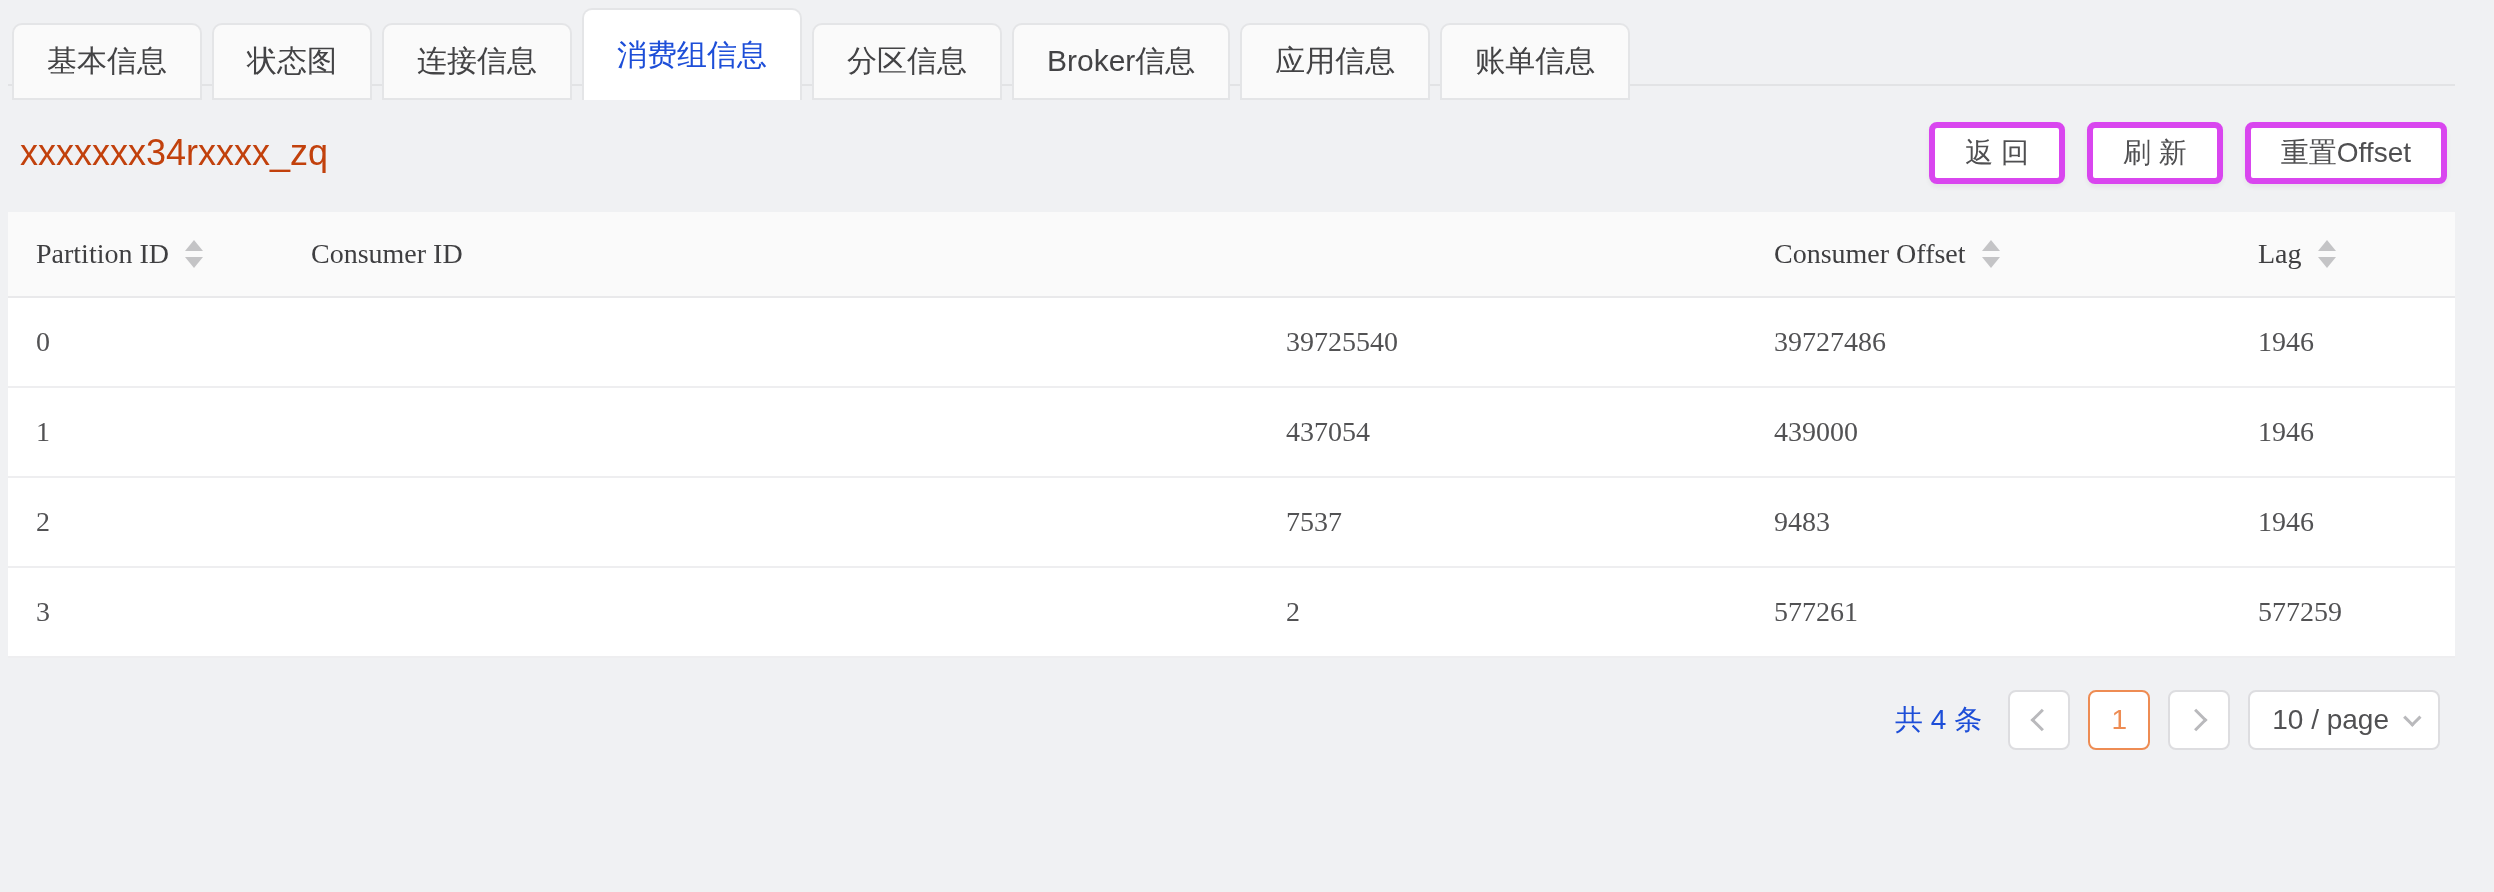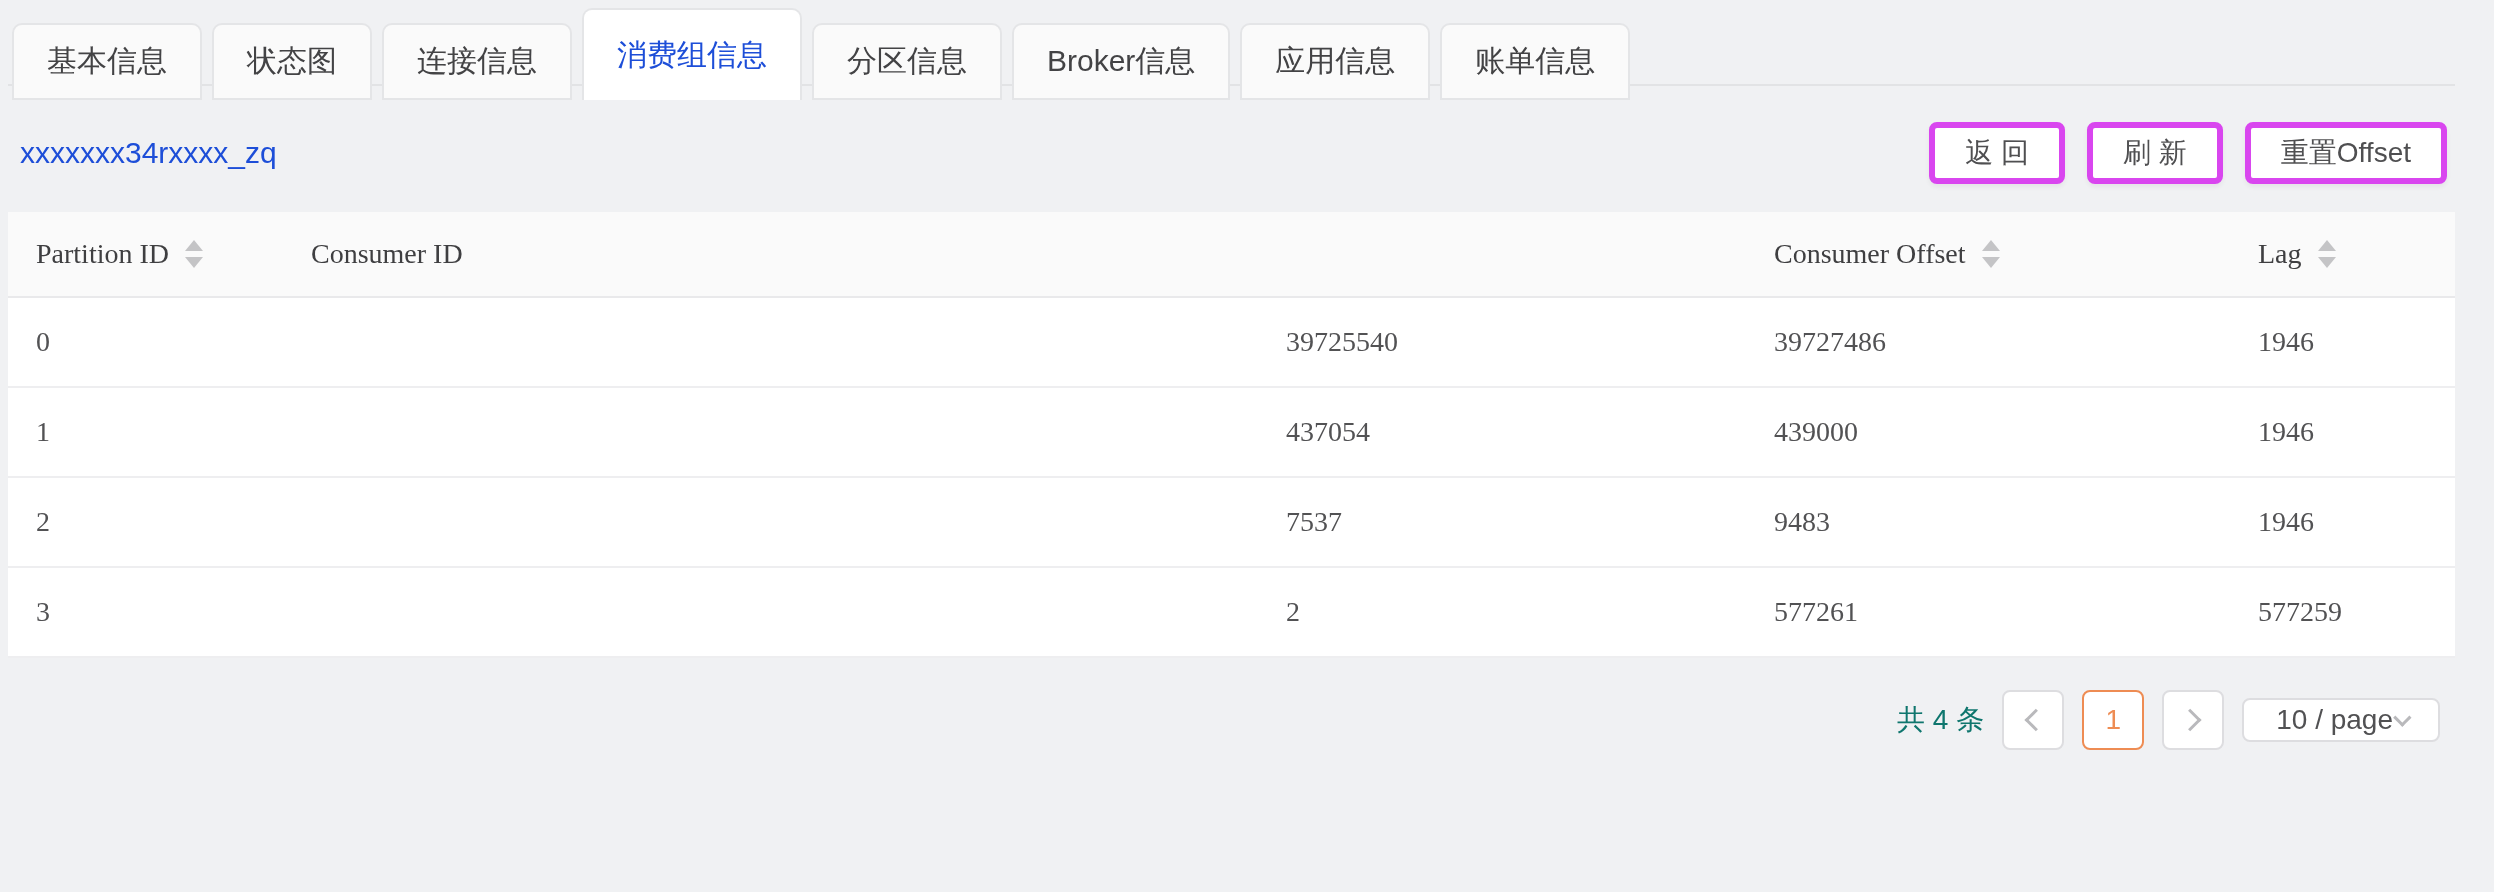--- a/index.html
+++ b/index.html
@@ -56,21 +56,21 @@
 
   
   .toolbar {
     height: 86px;
     margin-top: 10px;
     padding: 0 47px 0 20px;
     display: flex;
     align-items: center;
     justify-content: space-between;
   }
-  .topic-title { font-size: 30px; color: #1d4ed8; }
+  .topic-title { font-size: 36px; color: #c2410c; }
   .toolbar-actions { display: flex; align-items: center; gap: 22px; }
   .btn {
     height: 62px;
     padding: 0 30px;
     background: #ffffff;
     border: 6px solid #d946ef;
     border-radius: 8px;
     box-shadow: 0 3px 5px rgba(0,0,0,0.05);
     font-size: 28px;
     color: #4f4f51;
@@ -129,21 +129,21 @@
 
   
   .pagination {
     margin-top: 32px;
     padding-right: 54px;
     display: flex;
     align-items: center;
     justify-content: flex-end;
     gap: 18px;
   }
-  .total-text { font-size: 28px; color: #0f766e; }
+  .total-text { font-size: 28px; color: #1d4ed8; margin-right: 8px; }
   .page-btn {
     width: 62px;
     height: 60px;
     background: #ffffff;
     border: 2px solid #dddde0;
     border-radius: 8px;
     display: flex;
     align-items: center;
     justify-content: center;
     cursor: pointer;
@@ -161,27 +161,28 @@
     border-left: 3px solid #b9b9bc;
     border-bottom: 3px solid #b9b9bc;
     transform: rotate(45deg) translate(2px,-2px);
   }
   .chev-right {
     border-right: 3px solid #b9b9bc;
     border-top: 3px solid #b9b9bc;
     transform: rotate(45deg) translate(-2px,2px);
   }
   .page-size-select {
-    height: 44px;
-    padding: 0 32px;
+    height: 60px;
+    padding: 0 22px;
     background: #ffffff;
     border: 2px solid #dddde0;
     border-radius: 8px;
     display: flex;
     align-items: center;
+    gap: 14px;
     font-size: 28px;
     color: #515153;
     cursor: pointer;
   }
   .chev-down {
     width: 13px; height: 13px;
     border-right: 3px solid #b9b9bc;
     border-bottom: 3px solid #b9b9bc;
     transform: rotate(45deg) translateY(-4px);
   }

